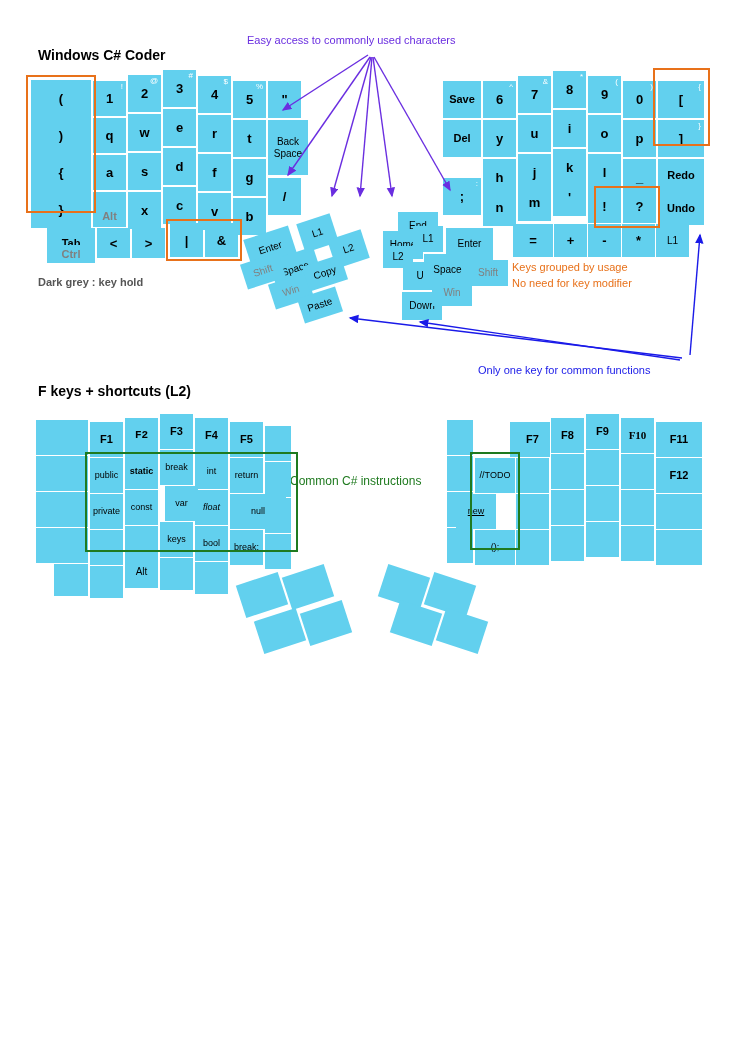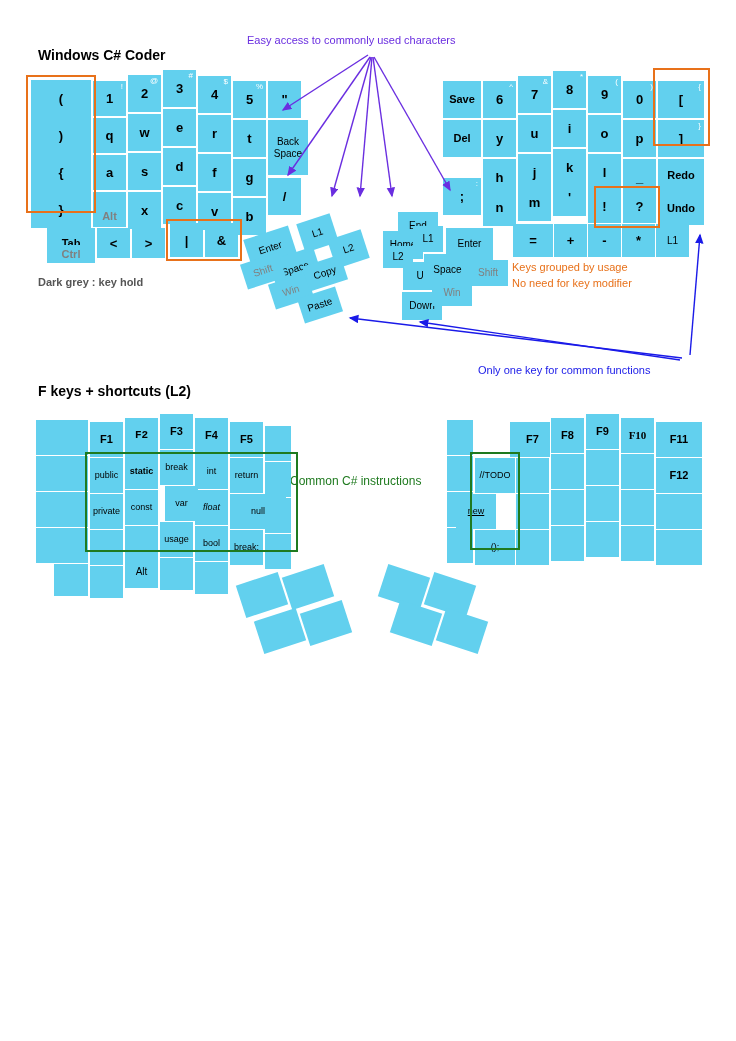--- a/index.html
+++ b/index.html
@@ -376,21 +376,21 @@
     <div class="key med" style="left: 160px; top: 414px; width: 33px; height: 35px;">
       <span>F3</span>
     </div>
     <div class="key tiny" style="left: 160px; top: 450px; width: 33px; height: 35px;">
       <span>break</span>
     </div>
     <div class="key tiny" style="left: 165px; top: 486px; width: 33px; height: 35px;">
       <span>var</span>
     </div>
     <div class="key tiny" style="left: 160px; top: 522px; width: 33px; height: 35px;">
-      <span>usage</span>
+      <span>keys</span>
     </div>
     <div class="key " style="left: 160px; top: 558px; width: 33px; height: 32px;">
       <span></span>
     </div>
     <div class="key med" style="left: 195px; top: 418px; width: 33px; height: 35px;">
       <span>F4</span>
     </div>
     <div class="key tiny" style="left: 195px; top: 454px; width: 33px; height: 35px;">
       <span>int</span>
     </div>

